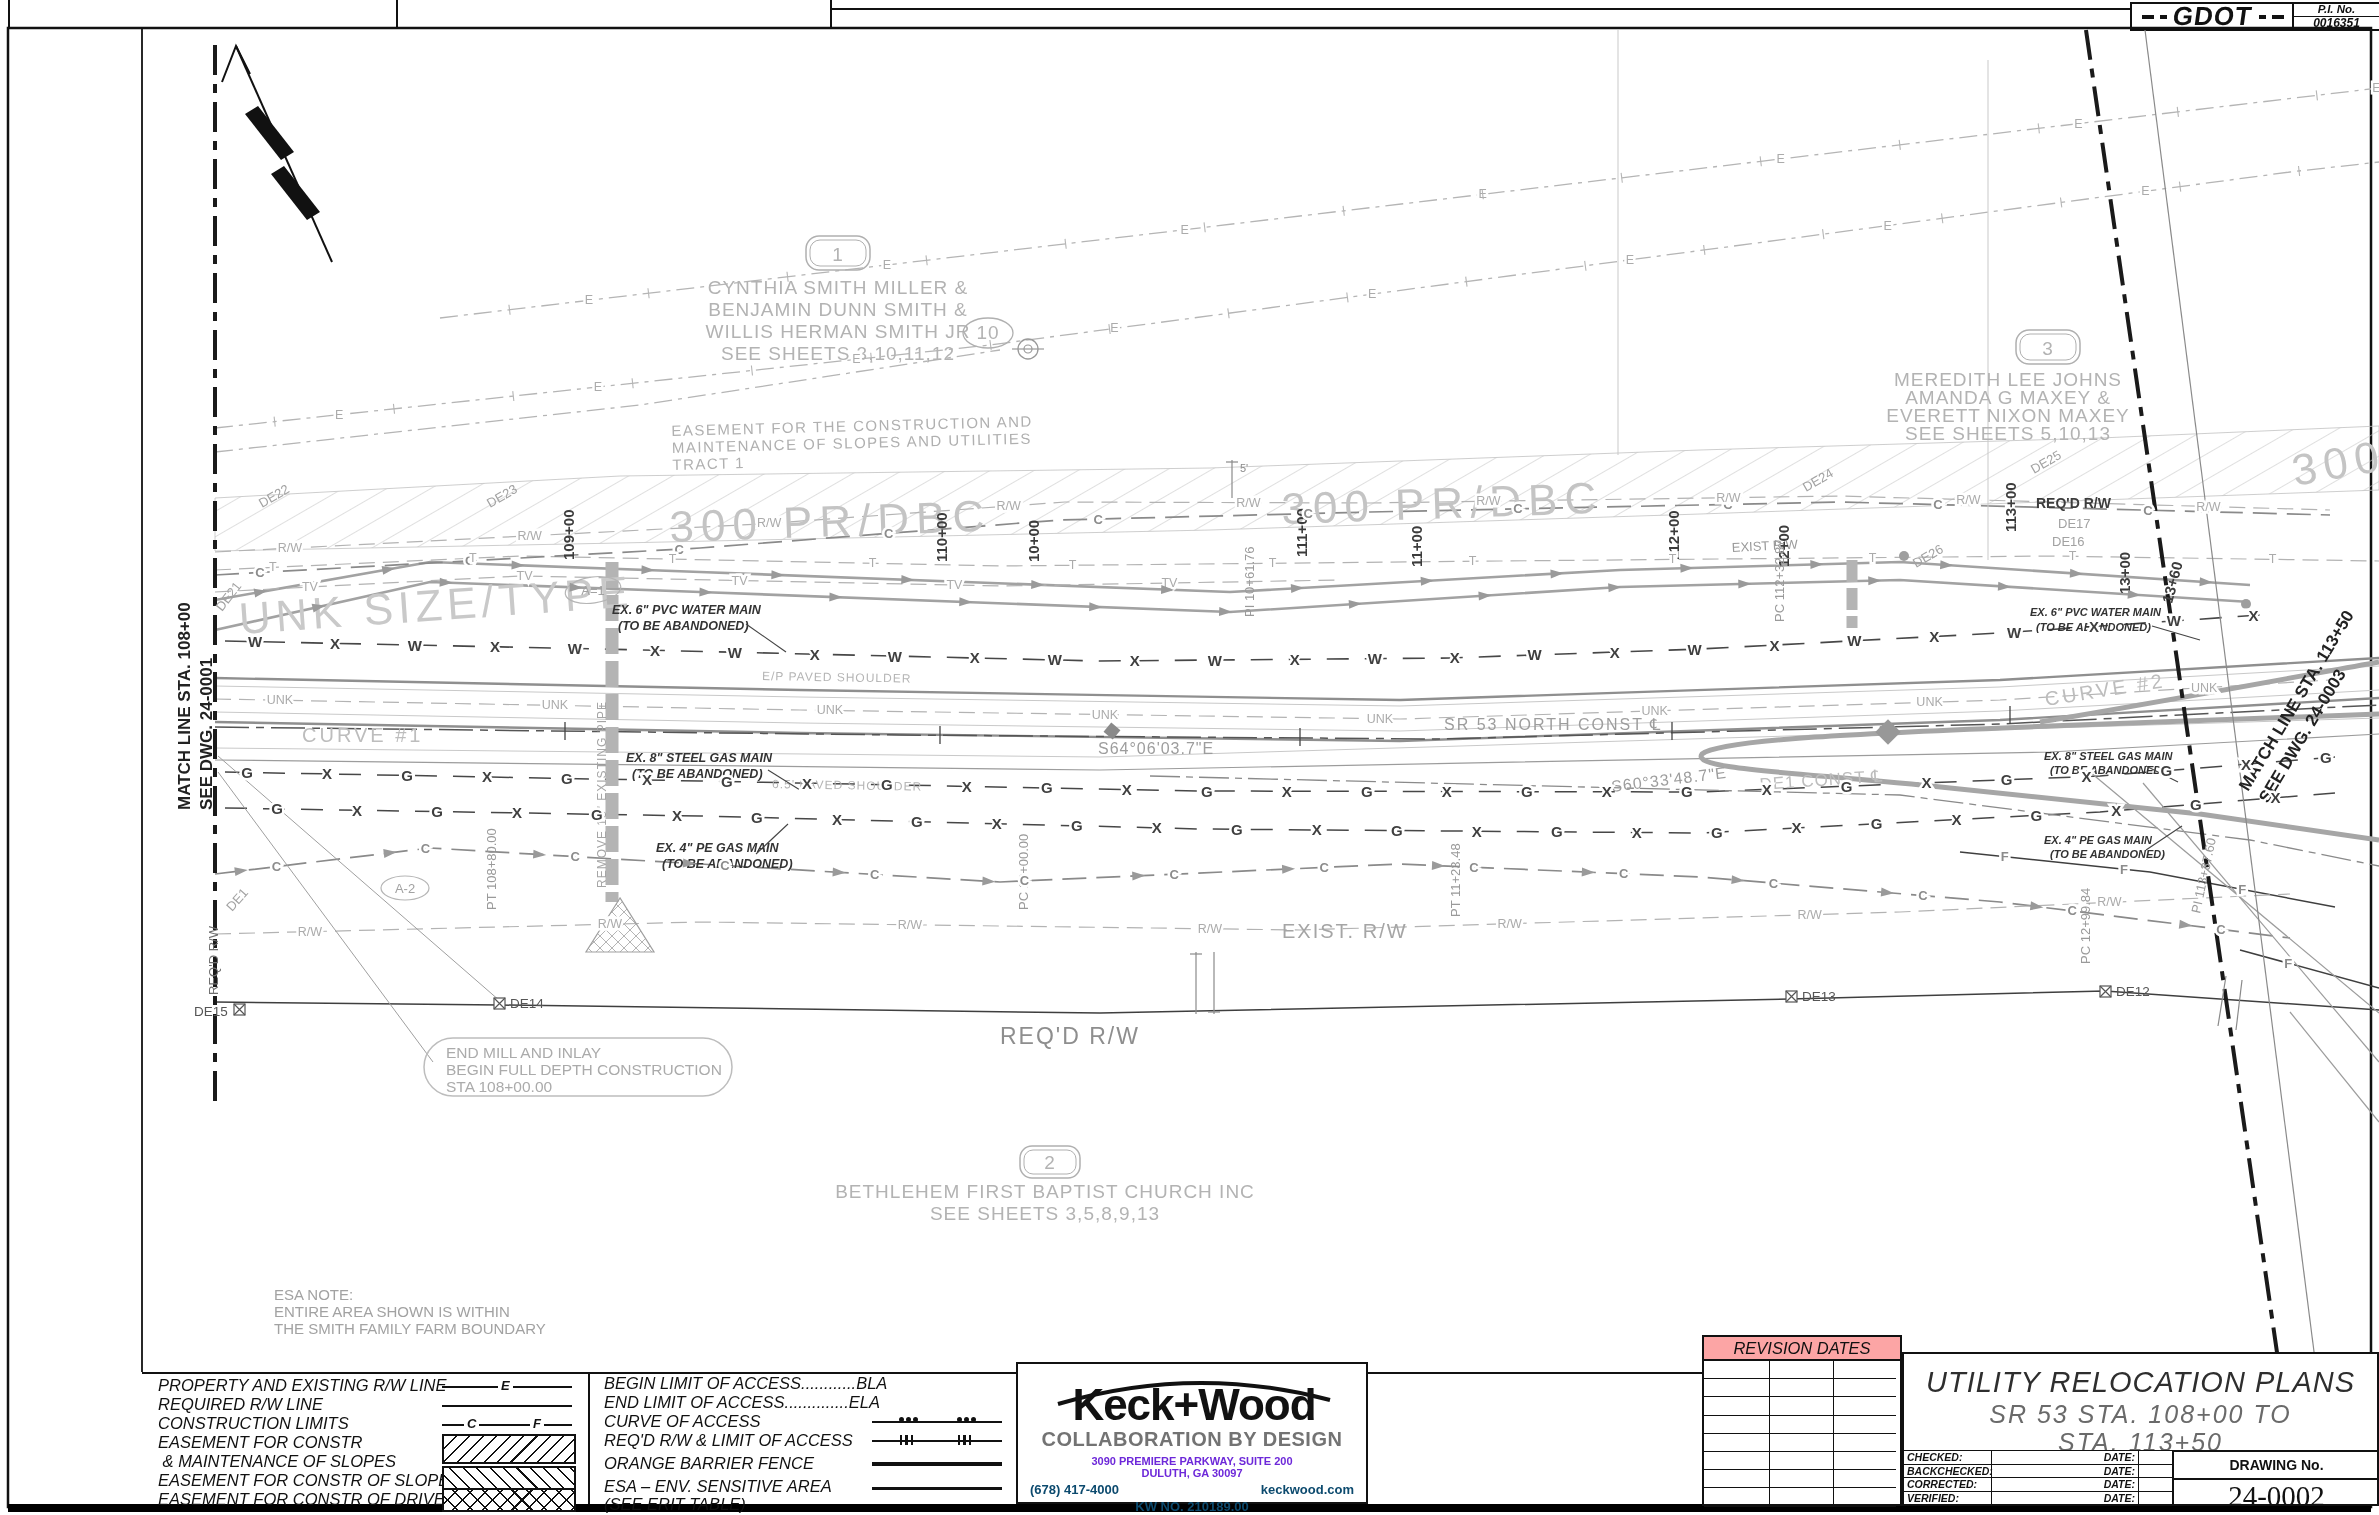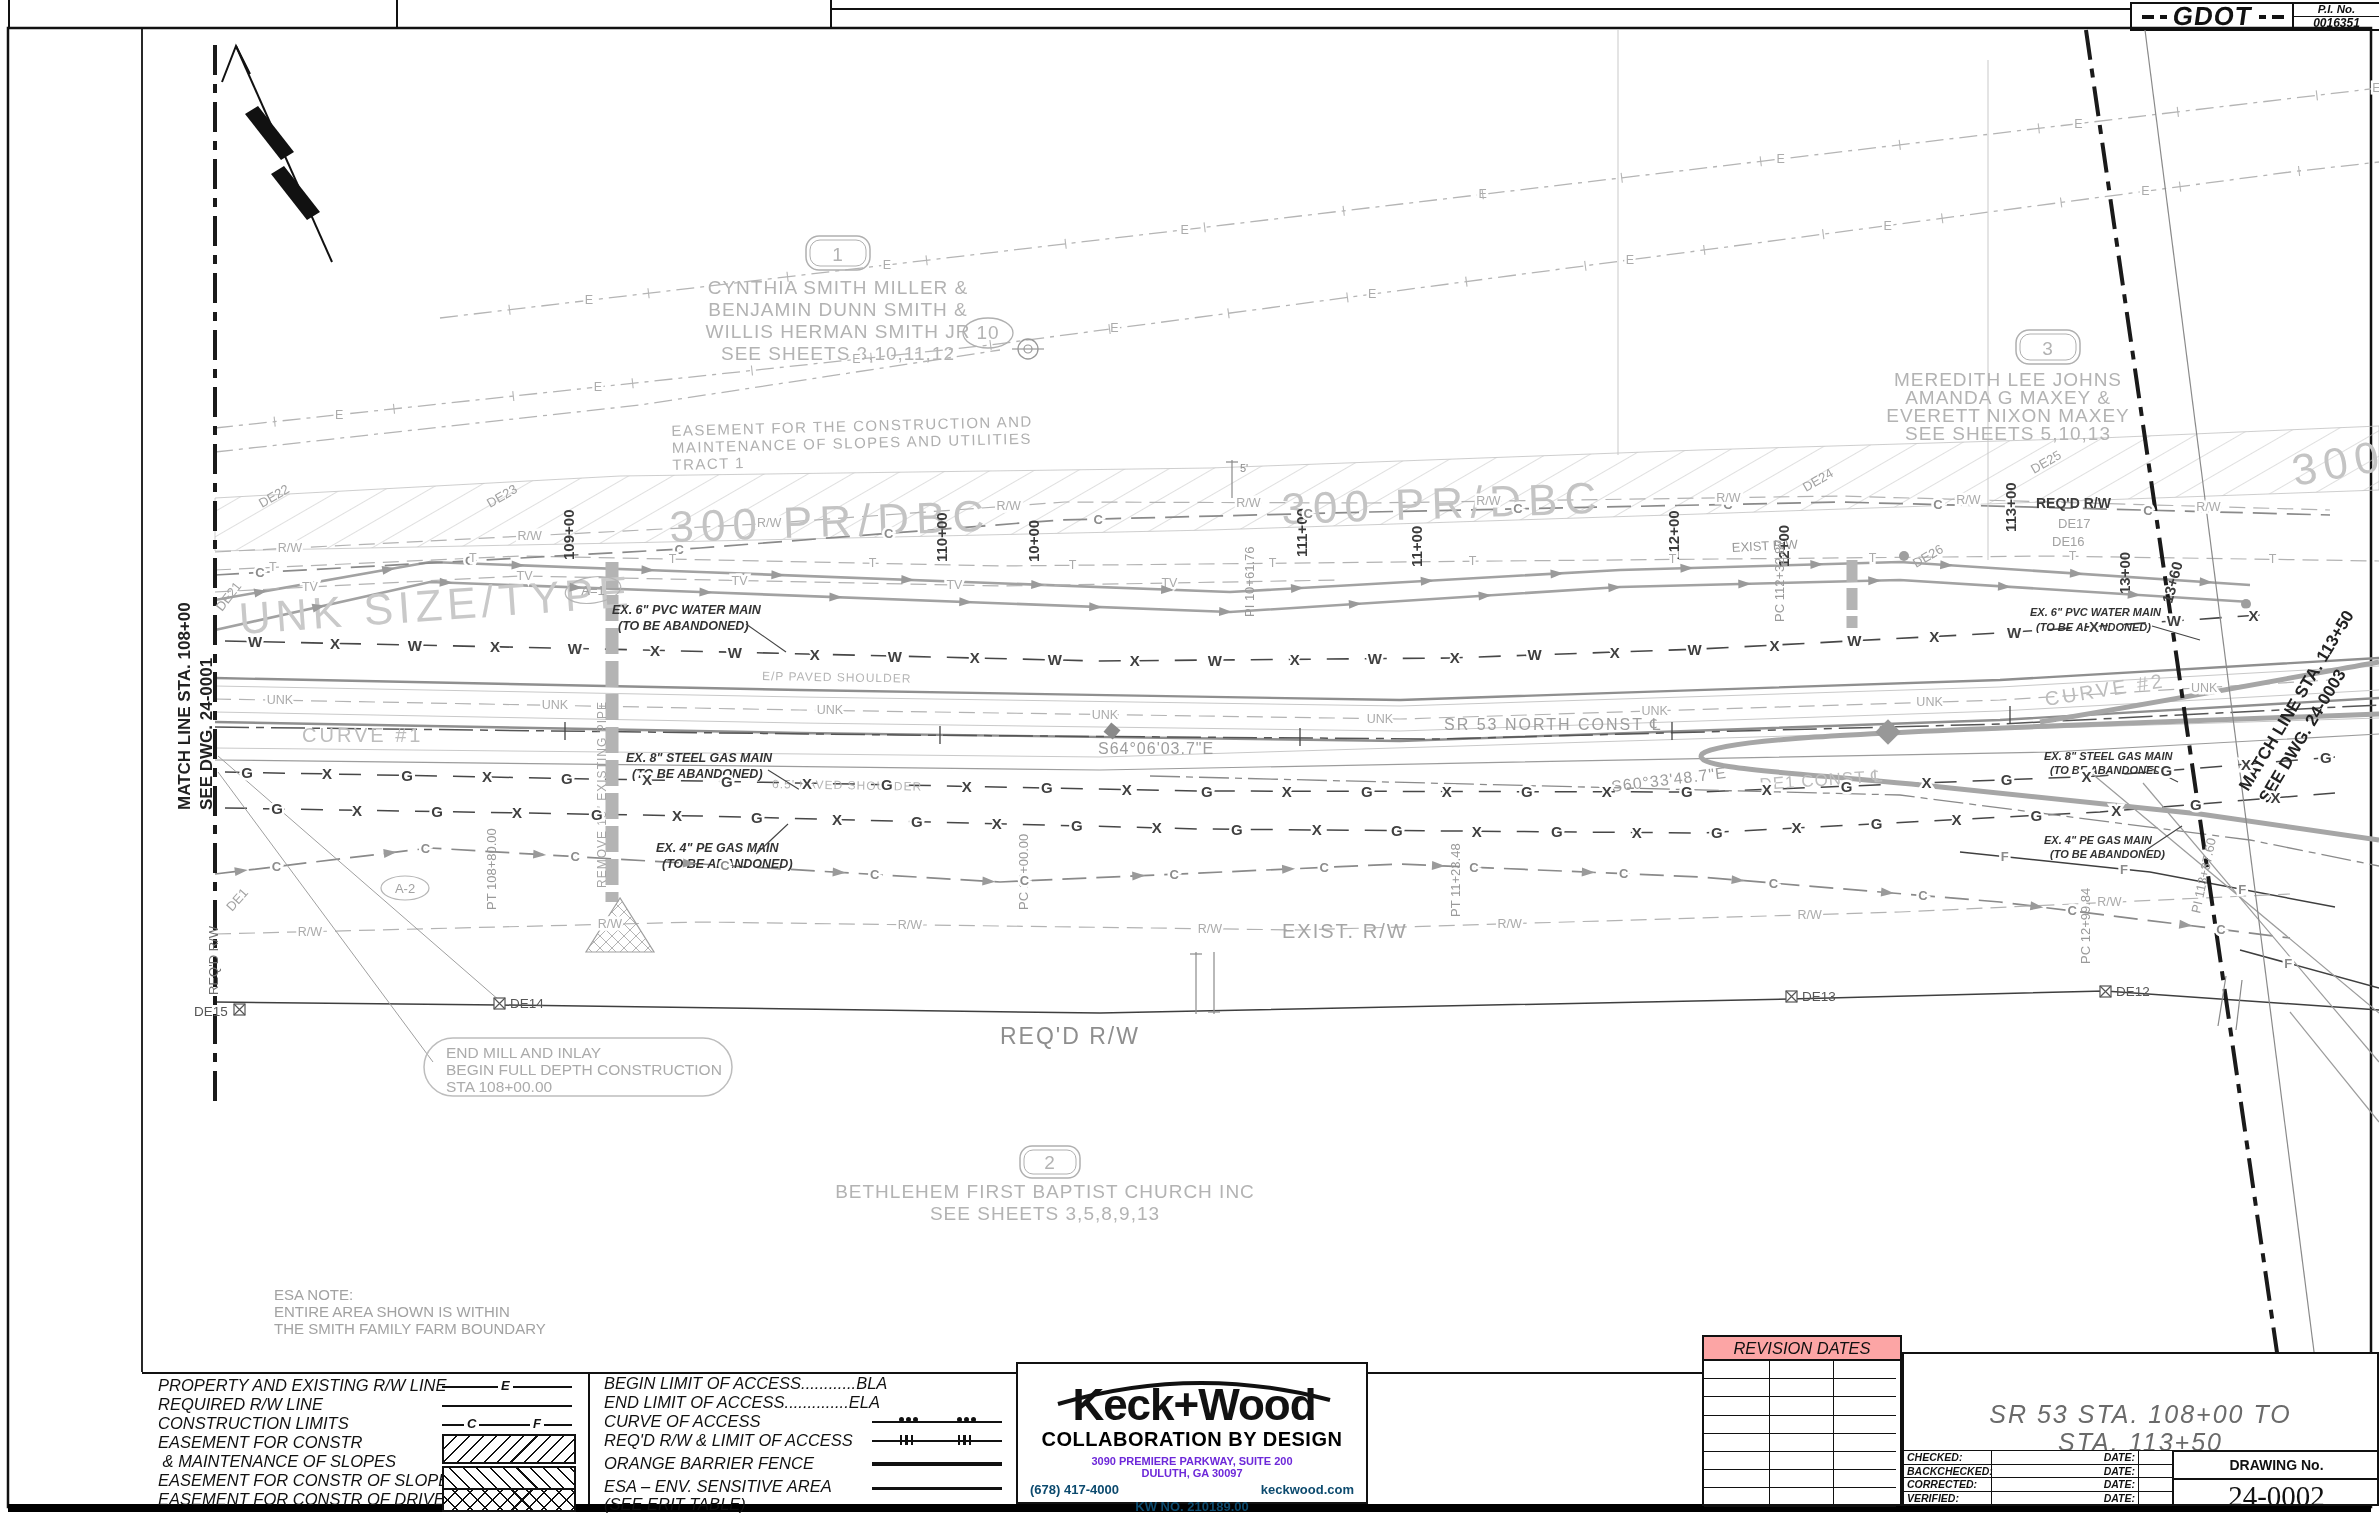--- a/index.html
+++ b/index.html
@@ -67,21 +67,21 @@
   .sym-letter{position:absolute;font-size:13px;font-weight:bold;font-style:italic;color:#111;background:#fff;padding:0 3px;}
   .hatch-fwd{position:absolute;border:2px solid #111;background:repeating-linear-gradient(135deg,#fff 0 8px,#111 8px 9.5px);}
   .hatch-back{position:absolute;border:2px solid #111;background:repeating-linear-gradient(45deg,#fff 0 8px,#111 8px 9.5px);}
   .hatch-x{position:absolute;border:2px solid #111;background-color:#fff;
     background-image:repeating-linear-gradient(45deg,transparent 0 9px,#111 9px 10.5px),
                      repeating-linear-gradient(135deg,transparent 0 9px,#111 9px 10.5px);}
   .dotc{display:inline-block;width:5px;height:5px;border-radius:50%;background:#111;margin:0 1px;}
   .barv{display:inline-block;width:2.5px;height:10px;background:#111;margin:0 1.5px;}
   .clu{position:absolute;display:flex;align-items:center;}
   
-  .firm-tag{font-weight:bold;font-size:20px;letter-spacing:.5px;color:#000000;text-align:center;}
+  .firm-tag{font-weight:bold;font-size:20px;letter-spacing:.5px;color:#737373;text-align:center;}
   .firm-addr{font-size:11px;font-weight:bold;color:#6d28d9;text-align:center;}
   .firm-row{font-size:13px;font-weight:bold;color:#0c4a6e;}
   
   .sc-title{font-style:italic;font-size:17px;color:#222;letter-spacing:1px;}
   .sc-num{font-style:italic;font-size:16px;color:#222;}
   .sc-seg{position:absolute;box-sizing:border-box;border:1.5px solid #111;}
   
   .rev-head{font-style:italic;font-size:16.5px;color:#111;text-align:center;border:2px solid #111;border-bottom:none;box-sizing:border-box;background:#fca5a5;}
   .rev-grid{display:grid;grid-template-columns:66px 64px 62px;grid-auto-rows:18.2px;border:2px solid #111;box-sizing:border-box;background:#fff;}
   .rev-cell{border-right:1.5px solid #111;border-bottom:1.5px solid #111;}
@@ -711,20 +711,21 @@
         <div class="rev-cell"></div>
         <div class="rev-cell"></div>
         <div class="rev-cell"></div>
         <div class="rev-cell"></div>
         <div class="rev-cell"></div>
         <div class="rev-cell"></div>
       </div>
   </div>
 
   <div class="abs bbox" style="left:1902px;top:1352px;width:477px;height:154px;">
+    <div class="tb-title abs" style="left:0;top:12px;width:473px;">UTILITY RELOCATION PLANS</div>
     <div class="tb-sub abs" style="left:0;top:46px;width:473px;">SR 53 STA. 108+00 TO</div>
     <div class="tb-sub abs" style="left:0;top:74px;width:473px;">STA. 113+50</div>
     <div class="tb-row" style="top:96px;">
       <span class="tb-lab">CHECKED:</span>
       <span class="tb-date">DATE:</span>
       <span class="tb-blank"></span>
     </div>
     <div class="tb-row" style="top:109.5px;">
       <span class="tb-lab">BACKCHECKED:</span>
       <span class="tb-date">DATE:</span>

